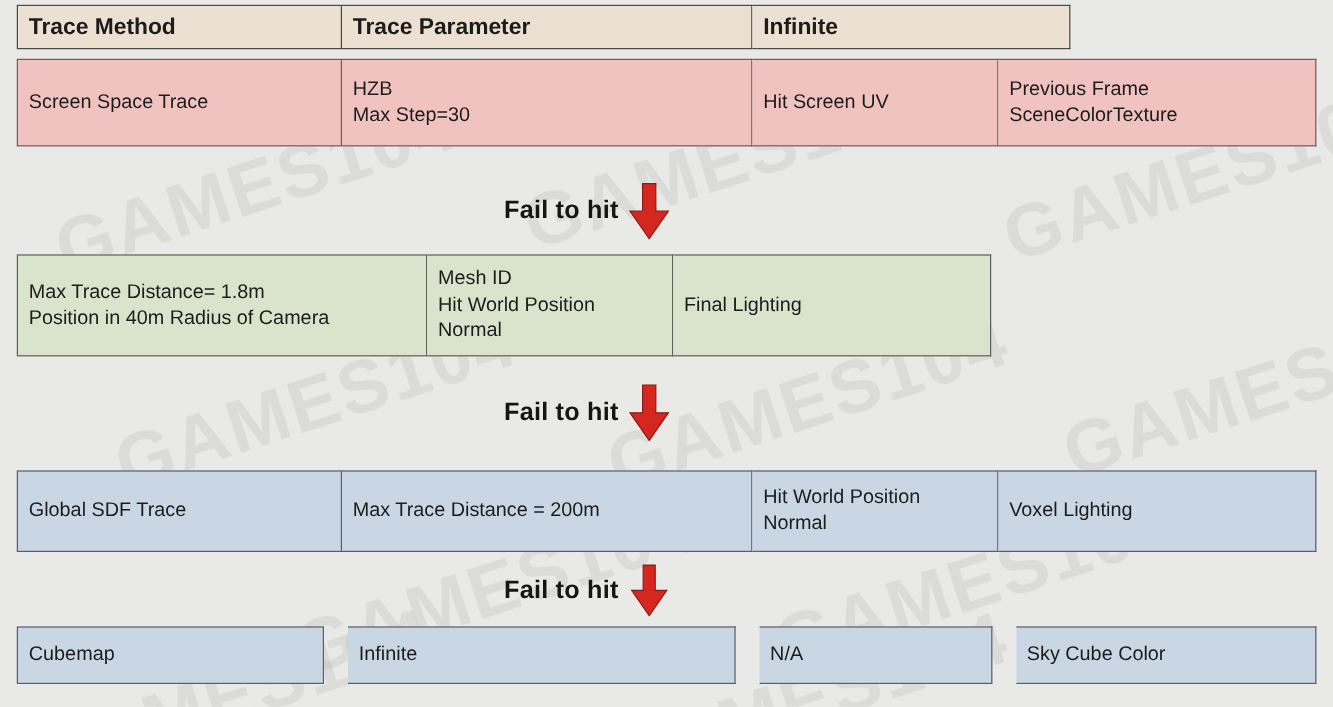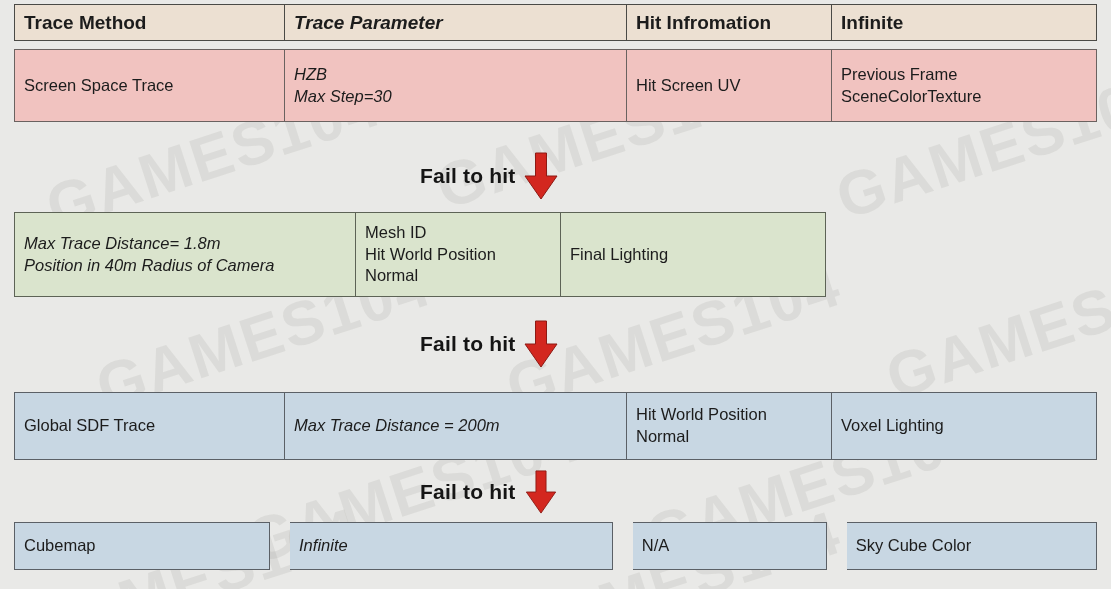--- a/index.html
+++ b/index.html
@@ -68,21 +68,21 @@
     font-size: 16.5px;
     color: #1c1c1c;
     line-height: 1.32;
     white-space: pre-line;
     overflow: hidden;
   }
   .cell + .cell { border-left: none; }
 
   
   .c1 { width: 271px; }
-  .c2 { width: 342px; font-style: italic; }
+  .c2 { width: 342px; }
   .c3 { width: 205px; }
   .c4 { width: 265px; }
 
   
   .row-header { top: 4px; height: 37px; }
   .row-header .cell {
     background: #ece0d2;
     font-weight: bold;
     font-size: 19px;
     border-color: #4a4a46;
@@ -135,21 +135,20 @@
   <div class="wm h">GAMES104</div>
   <div class="wm i">GAMES104</div>
   <div class="wm j">GAMES104</div>
 </div>
 
 <div class="sheet">
 
   <div class="tbl row-header">
     <div class="cell c1">Trace Method</div>
     <div class="cell c2">Trace Parameter</div>
-    <div class="cell c3">Hit Infromation</div>
     <div class="cell c4">Infinite</div>
   </div>
 
   <div class="tbl row-pink">
     <div class="cell c1">Screen Space Trace</div>
     <div class="cell c2">HZB
 Max Step=30</div>
     <div class="cell c3">Hit Screen UV</div>
     <div class="cell c4">Previous Frame
 SceneColorTexture</div>

